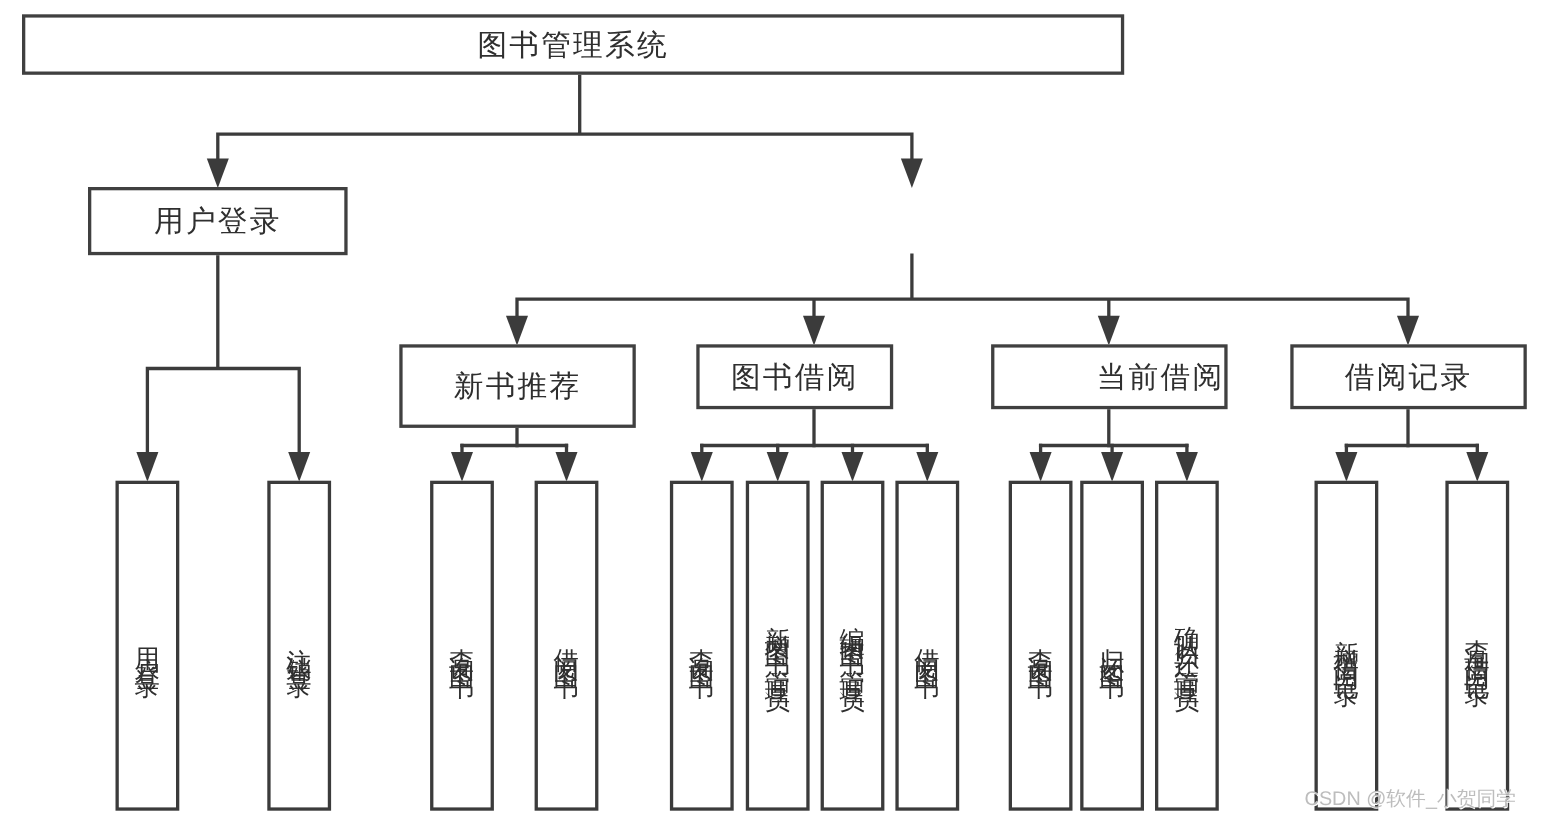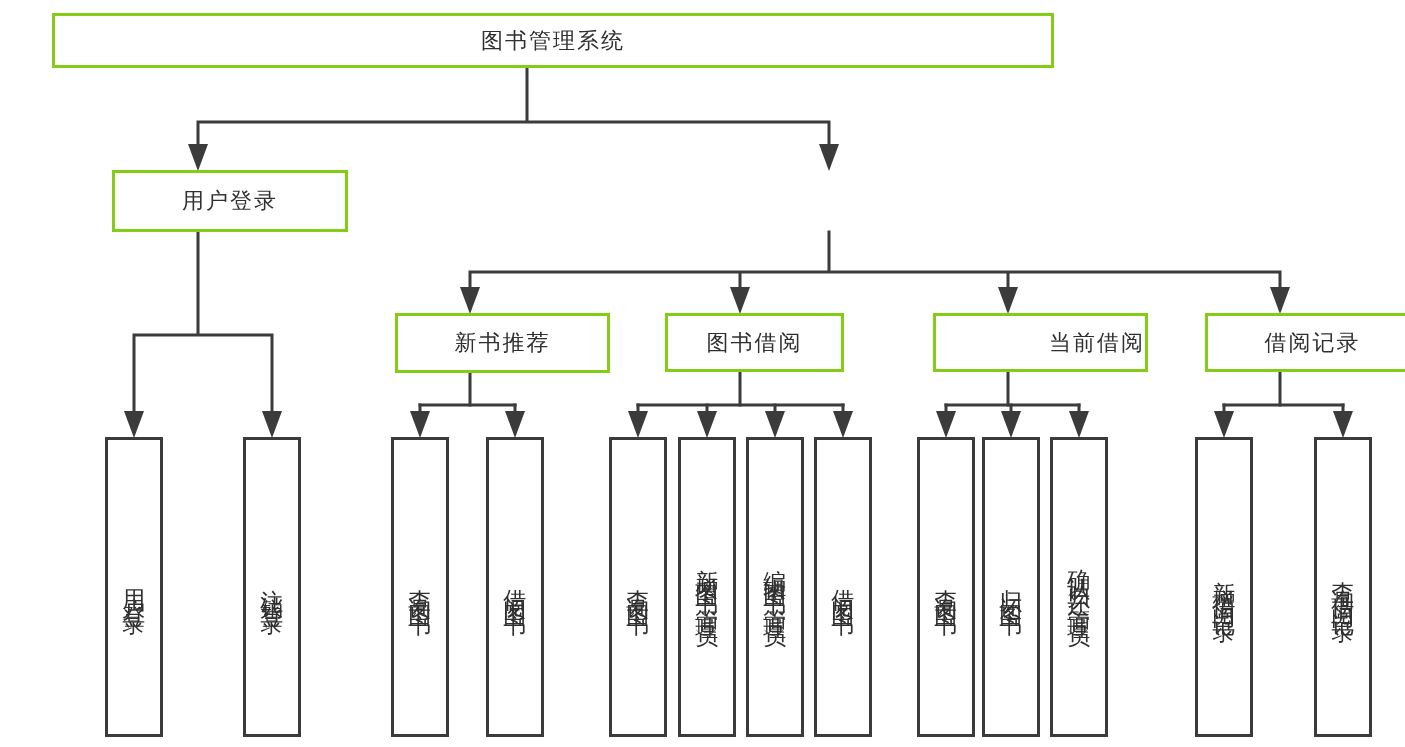--- a/index.html
+++ b/index.html
@@ -8,27 +8,26 @@
     width:1405px; height:747px;
     background:#ffffff;
     font-family:"Liberation Sans","DejaVu Sans",sans-serif;
     color:#2f2f2f;
     overflow:hidden;
   }
   svg.connectors { position:absolute; left:0; top:0; width:1405px; height:747px; }
   .hbox {
     position:absolute;
     box-sizing:border-box;
-    border:3px solid #84cc16;
+    border:3px solid #404040;
     background:#ffffff;
     display:flex; align-items:center; justify-content:center;
-    font-size:22px;
+    font-size:27px;
     letter-spacing:2px;
     white-space:nowrap;
-    margin-left:32px;
   }
   .vbox {
     position:absolute;
     box-sizing:border-box;
     border:3px solid #3b3b3b;
     background:#ffffff;
     width:58px; height:300px; top:437px;
     display:flex; align-items:center; justify-content:center;
   }
   .vbox span {
@@ -93,21 +92,21 @@
   </svg>
 
   <div class="hbox" style="left:20px; top:13px; width:1002px; height:55px;">
     <span>图书管理系统</span>
   </div>
 
   <div class="hbox" style="left:80px; top:170px; width:236px; height:62px;">
     <span>用户登录</span>
   </div>
 
-  <div class="hbox" style="left:363px; top:313px; width:215px; height:60px;">
+  <div class="hbox" style="left:363px; top:313px; width:215px; height:76px;">
     <span>新书推荐</span>
   </div>
   <div class="hbox" style="left:633px; top:313px; width:179px; height:59px;">
     <span>图书借阅</span>
   </div>
   <div class="hbox" style="left:901px; top:313px; width:215px; height:59px;justify-content:flex-end;">
     <span>当前借阅</span>
   </div>
   <div class="hbox" style="left:1173px; top:313px; width:215px; height:59px;">
     <span>借阅记录</span>
@@ -150,14 +149,15 @@
     <span>确认归还（管理员）</span>
   </div>
 
   <div class="vbox" style="left:1195px;">
     <span>新增借阅记录</span>
   </div>
   <div class="vbox" style="left:1314px;">
     <span>查询借阅记录</span>
   </div>
 
+  <div class="watermark">CSDN @软件_小贺同学</div>
 
 </div>
 
 </body></html>

